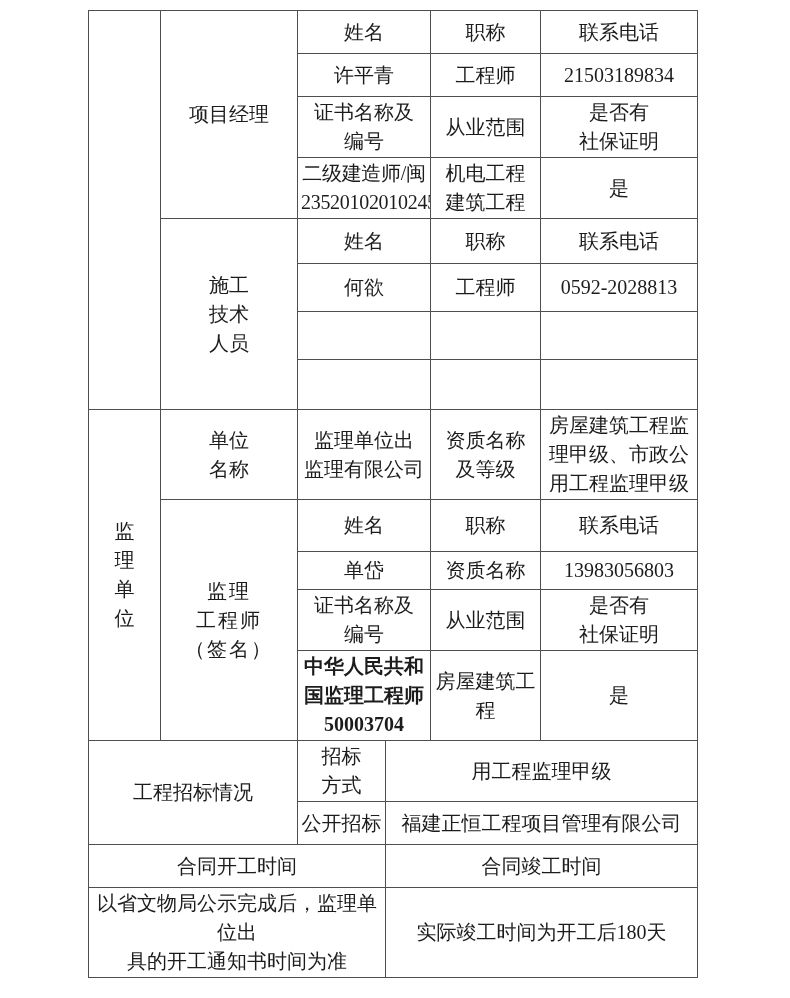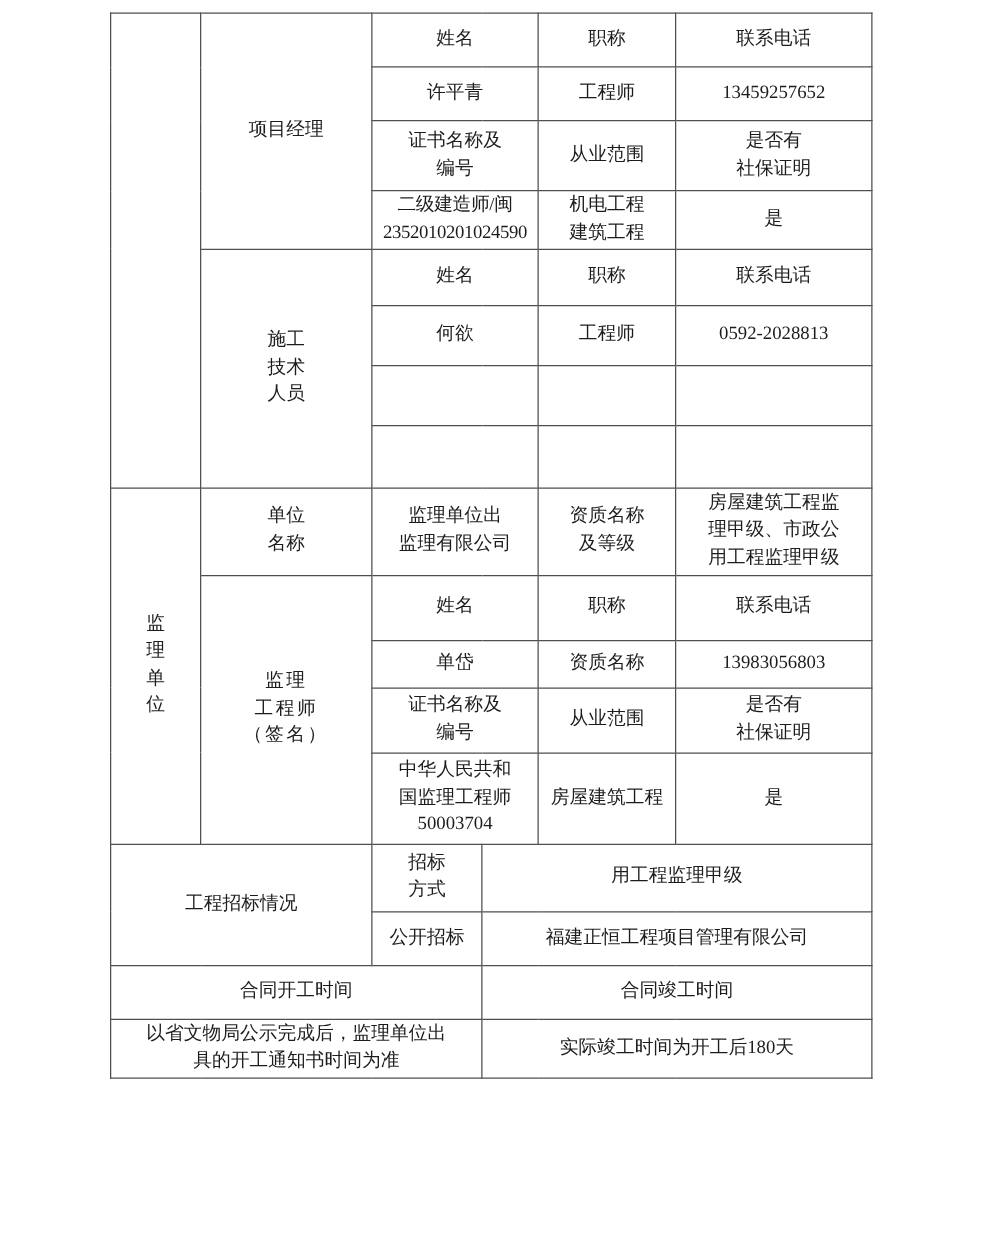--- a/index.html
+++ b/index.html
@@ -22,21 +22,21 @@
     top: 10px;
     border-collapse: collapse;
     table-layout: fixed;
     width: 609px;
   }
   table.form td {
     border: 1px solid #4f4f4f;
     text-align: center;
     vertical-align: middle;
     white-space: pre-line;
-    font-size: 15px;
+    font-size: 20px;
     line-height: 1.45;
     padding: 1px 3px;
     overflow: hidden;
   }
   td.num-tight {
     font-size: 15px;
     letter-spacing: -0.3px;
     line-height: 1.5;
   }
   td.small-wrap {
@@ -47,20 +47,21 @@
   td.vlabel {
     line-height: 1.6;
   }
   td.sign-label {
     line-height: 2.0;
     letter-spacing: 2px;
   }
   td.cert-multiline {
     line-height: 1.5;
     font-size: 16px;
+    font-weight: bold;
   }
 </style>
 </head>
 <body>
 
 <div class="page">
   <table class="form">
     <colgroup>
       <col style="width:72px">
       <col style="width:137px">
@@ -74,21 +75,21 @@
         <tr style="height:43px">
       <td rowspan="8"></td>
       <td rowspan="4">项目经理</td>
       <td colspan="2">姓名</td>
       <td>职称</td>
       <td>联系电话</td>
     </tr>
     <tr style="height:43px">
       <td colspan="2">许平青</td>
       <td>工程师</td>
-      <td>13459257652</td>
+      <td>21503189834</td>
     </tr>
     <tr style="height:56px">
       <td colspan="2">证书名称及
 编号</td>
       <td>从业范围</td>
       <td>是否有
 社保证明</td>
     </tr>
     <tr style="height:37px">
       <td colspan="2" class="num-tight">二级建造师/闽

